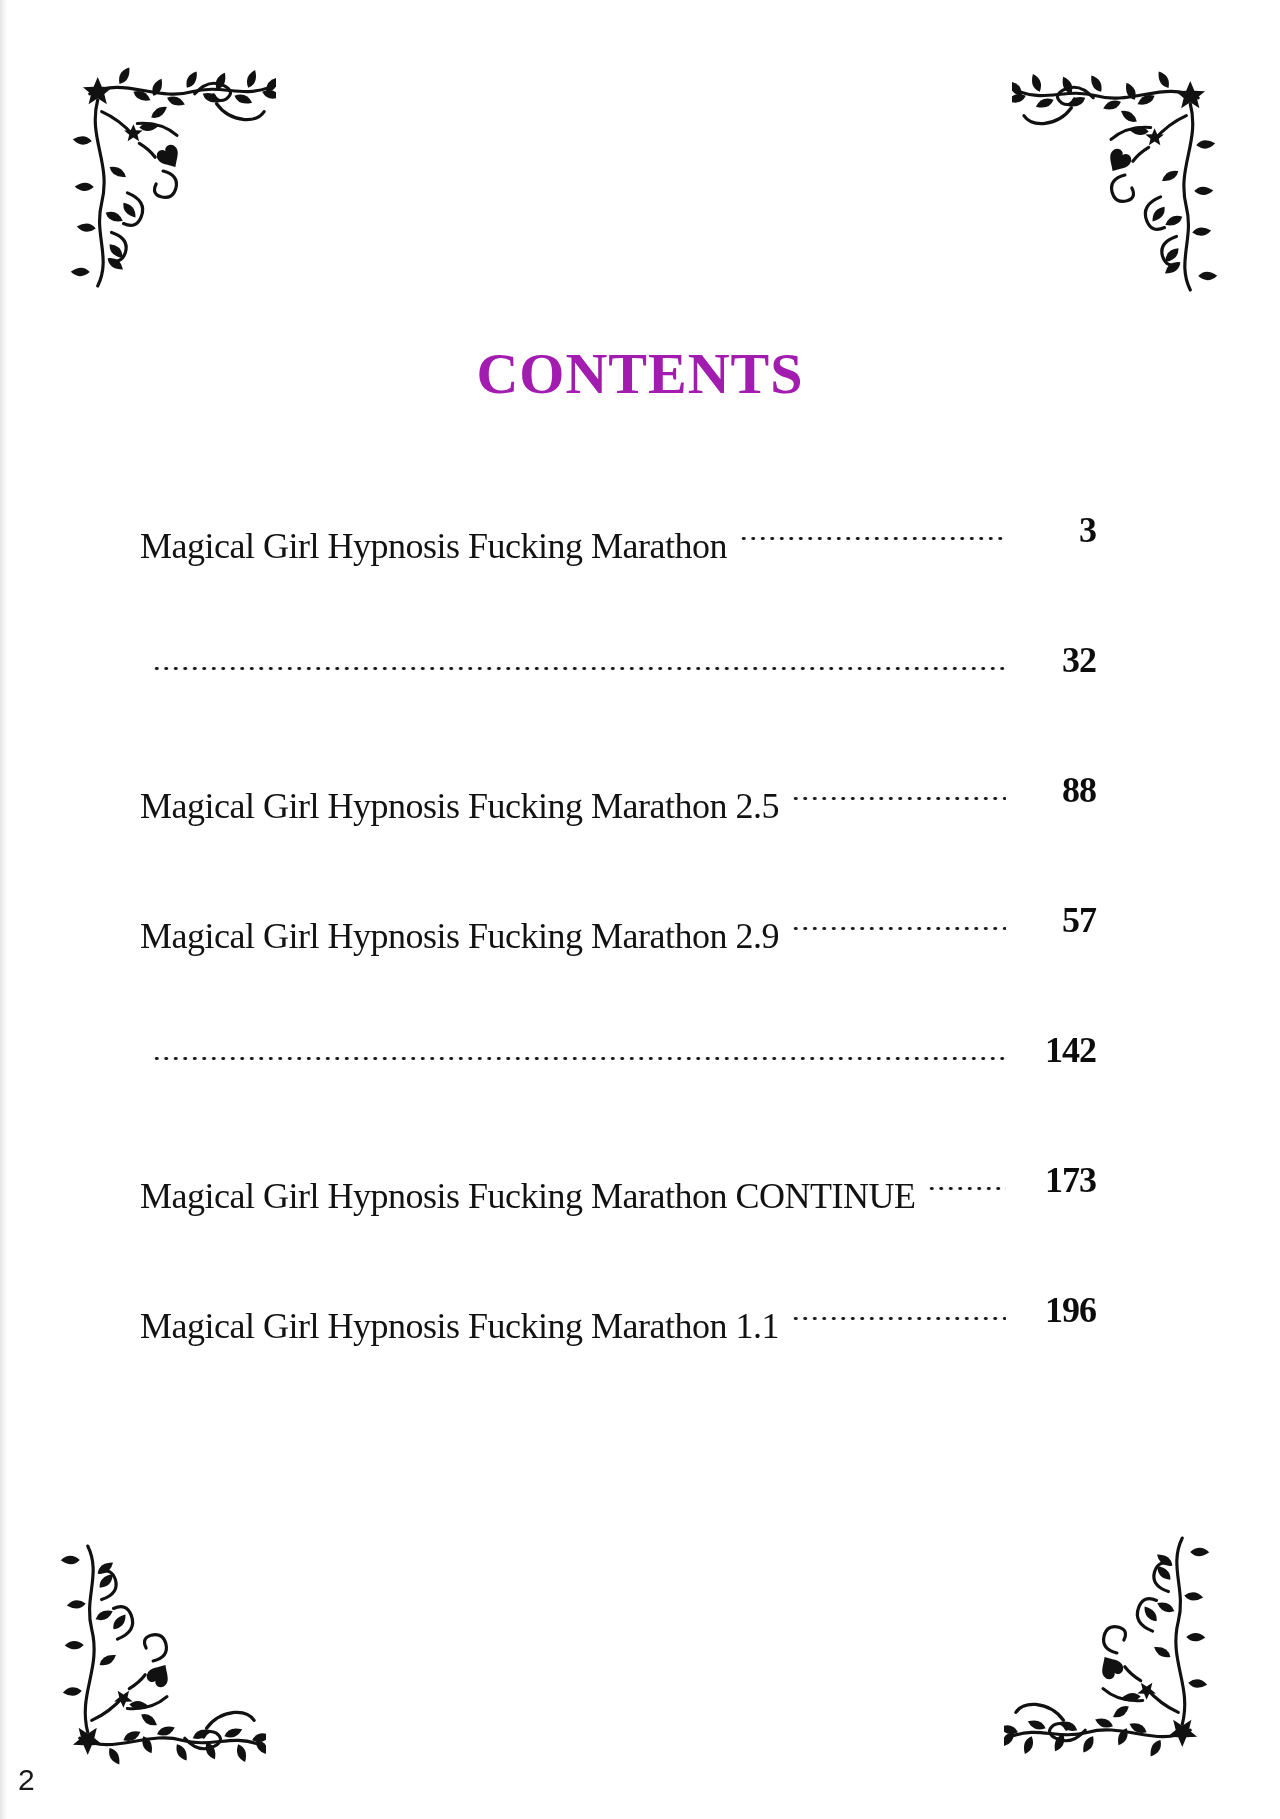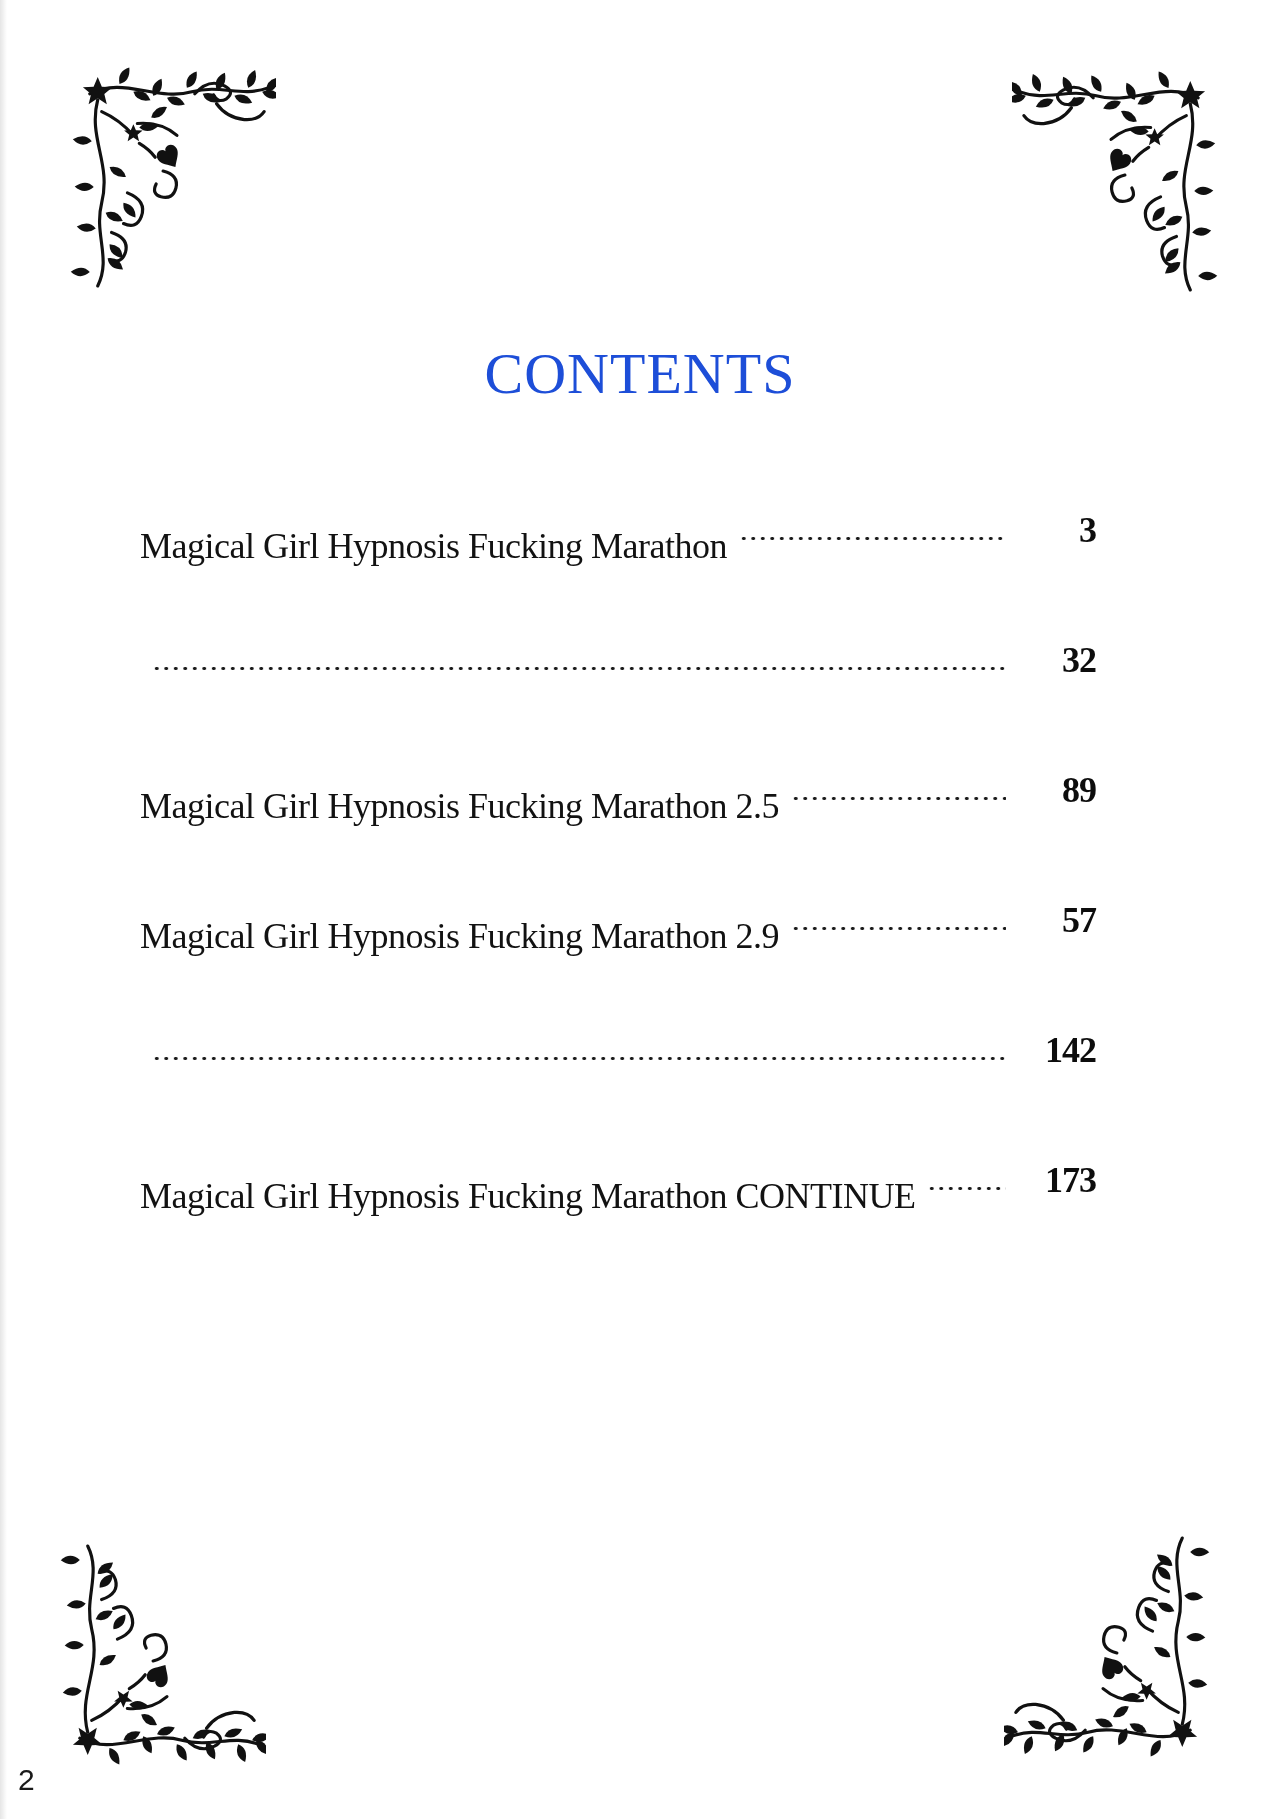--- a/index.html
+++ b/index.html
@@ -18,22 +18,22 @@
     pointer-events:none;
   }
   .ornament{position:absolute;width:208px;height:232px;}
   .ornament.tl{left:68px;top:62px;}
   .ornament.tr{left:1012px;top:66px;transform:scaleX(-1);}
   .ornament.bl{left:58px;top:1538px;transform:scaleY(-1);}
   .ornament.br{left:1004px;top:1530px;transform:scale(-1,-1);}
   .title{
     position:absolute;left:0;top:340px;width:100%;
     margin:0;text-align:center;
-    font-size:58px;font-weight:400;letter-spacing:1px;
-    color:#1d4ed8;
+    font-size:58px;font-weight:700;letter-spacing:1px;
+    color:#a21caf;
   }
   .toc{
     position:absolute;left:140px;top:465px;width:956px;
   }
   .toc-row{
     height:130px;
     display:flex;align-items:center;
   }
   .toc-title{
     font-size:36px;letter-spacing:-0.5px;white-space:nowrap;color:#121212;margin-top:32px;
@@ -132,32 +132,37 @@
       <span class="leader"></span>
       <span class="pageno">3</span>
     </div>
     <div class="toc-row">
       <span class="leader"></span>
       <span class="pageno">32</span>
     </div>
     <div class="toc-row">
       <span class="toc-title">Magical Girl Hypnosis Fucking Marathon 2.5</span>
       <span class="leader"></span>
-      <span class="pageno">89</span>
+      <span class="pageno">88</span>
     </div>
     <div class="toc-row">
       <span class="toc-title">Magical Girl Hypnosis Fucking Marathon 2.9</span>
       <span class="leader"></span>
       <span class="pageno">57</span>
     </div>
     <div class="toc-row">
       <span class="leader"></span>
       <span class="pageno">142</span>
     </div>
     <div class="toc-row">
       <span class="toc-title">Magical Girl Hypnosis Fucking Marathon CONTINUE</span>
       <span class="leader"></span>
       <span class="pageno">173</span>
     </div>
+    <div class="toc-row">
+      <span class="toc-title">Magical Girl Hypnosis Fucking Marathon 1.1</span>
+      <span class="leader"></span>
+      <span class="pageno">196</span>
+    </div>
   </div>
 
   <div class="folio">2</div>
 </div>
 
 </body></html>

